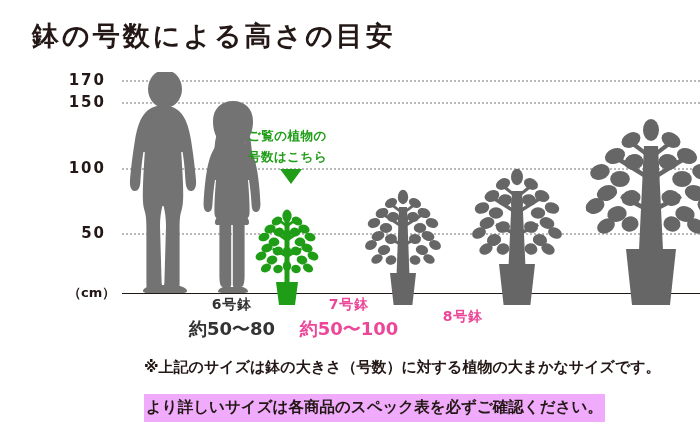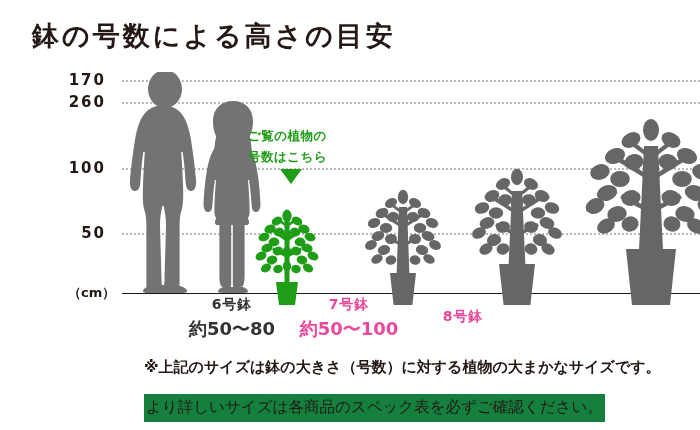--- a/index.html
+++ b/index.html
@@ -79,41 +79,41 @@
 
   
   .note1{
     position:absolute;left:144px;top:358px;
     font-size:15px;font-weight:700;color:#231815;
     letter-spacing:0px;white-space:nowrap;
   }
   .note2-wrap{position:absolute;left:144px;top:394px;}
   .note2{
     display:inline-block;
-    background:#15803d;color:#231815;
-    font-size:15.5px;font-weight:400;letter-spacing:0px;
+    background:#f0abfc;color:#231815;
+    font-size:15.5px;font-weight:700;letter-spacing:0px;
     padding:3px 2px 4px 2px;white-space:nowrap;
   }
 </style>
 </head>
 <body>
 
 <div id="chart-root">
 
   <div class="title">鉢の号数による高さの目安</div>
 
   <div class="plot">
 
     <div class="gridline" style="top:20px;"></div>
     <div class="gridline" style="top:42px;"></div>
     <div class="gridline" style="top:108px;"></div>
     <div class="gridline" style="top:173px;"></div>
 
     <div class="ytick" style="top:20px;">170</div>
-    <div class="ytick" style="top:42px;">260</div>
+    <div class="ytick" style="top:42px;">150</div>
     <div class="ytick" style="top:108px;">100</div>
     <div class="ytick" style="top:173px;">50</div>
     <div class="unit" style="top:233px;">（cm）</div>
 
     <div class="baseline" style="top:233px;"></div>
 
     <div class="fig" style="left:70px;bottom:12px;">
       <svg width="78" height="221" viewBox="0 0 78 221" aria-hidden="true">
         <g fill="#737373">
           <ellipse cx="39" cy="17" rx="17" ry="19"></ellipse>

